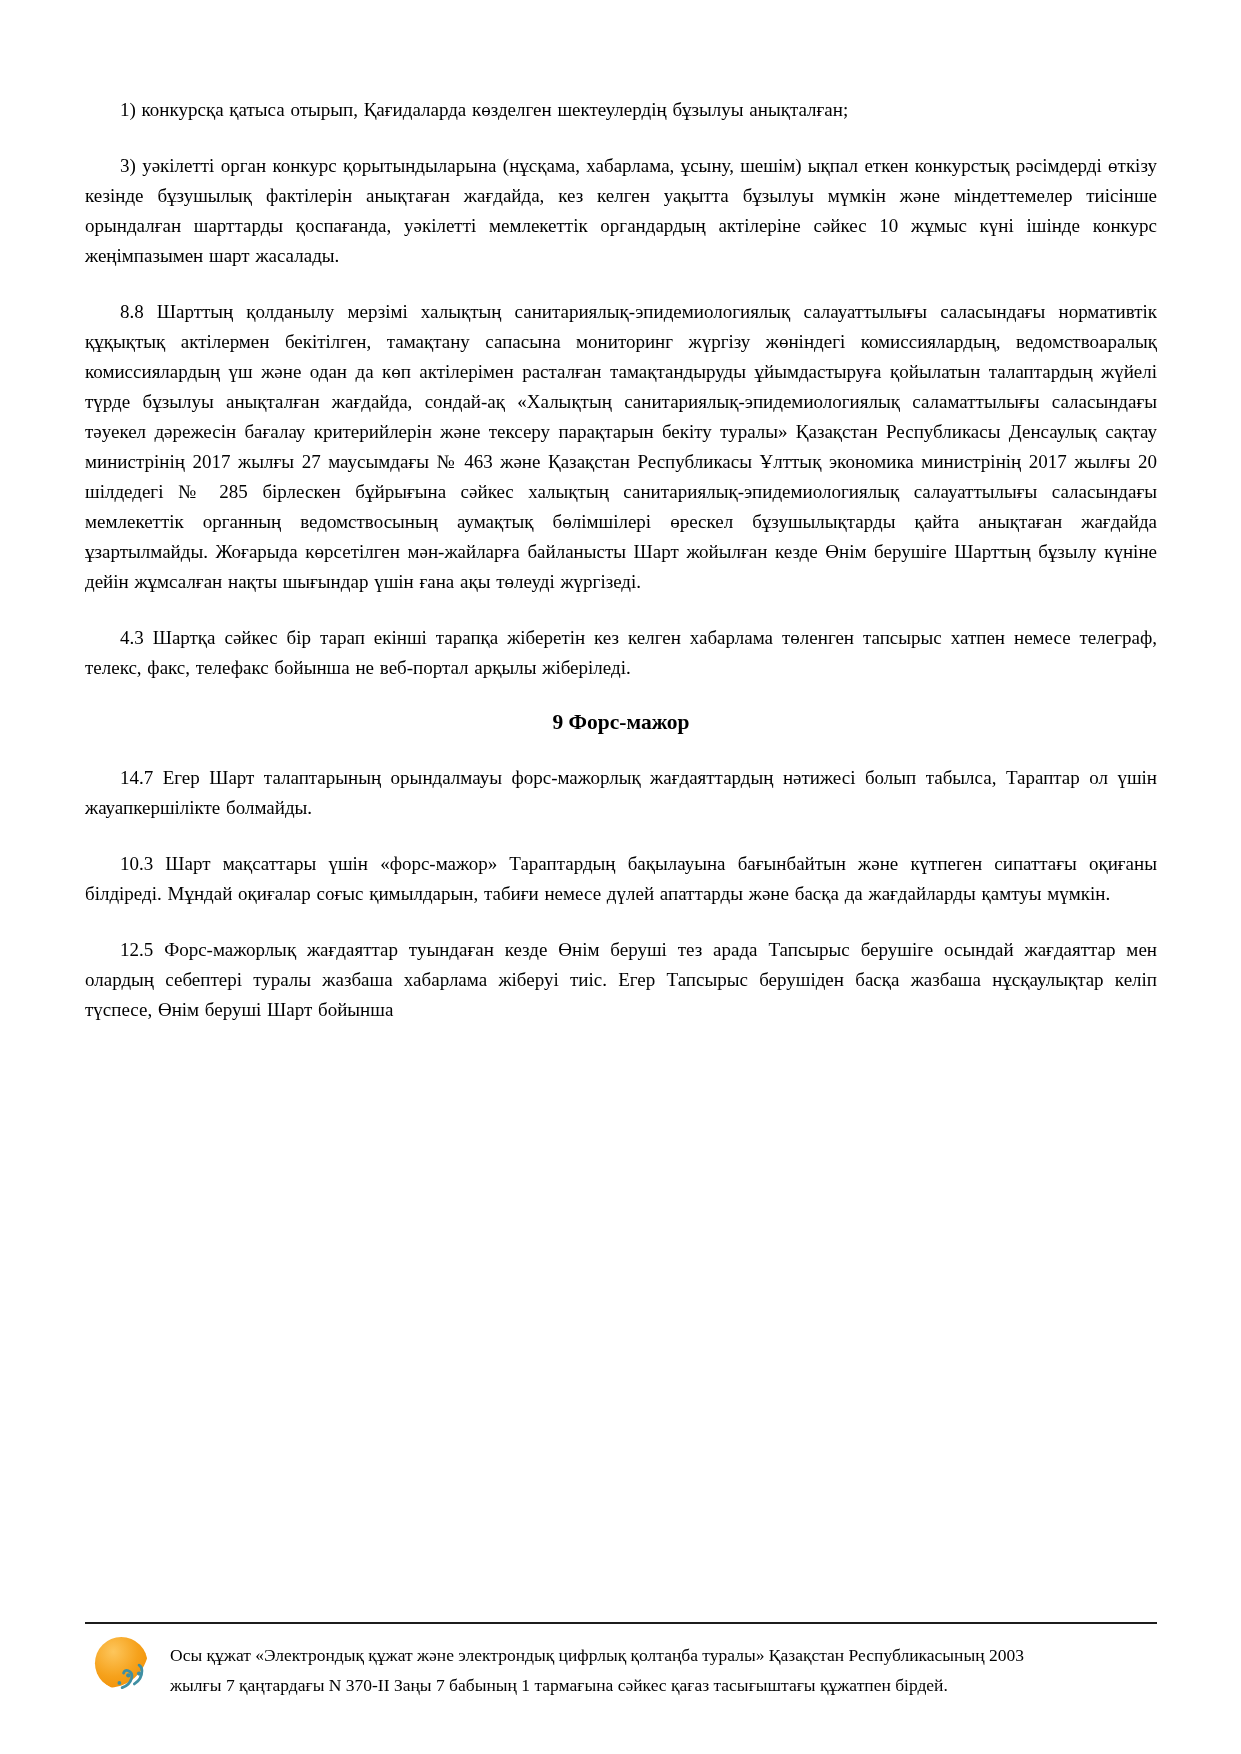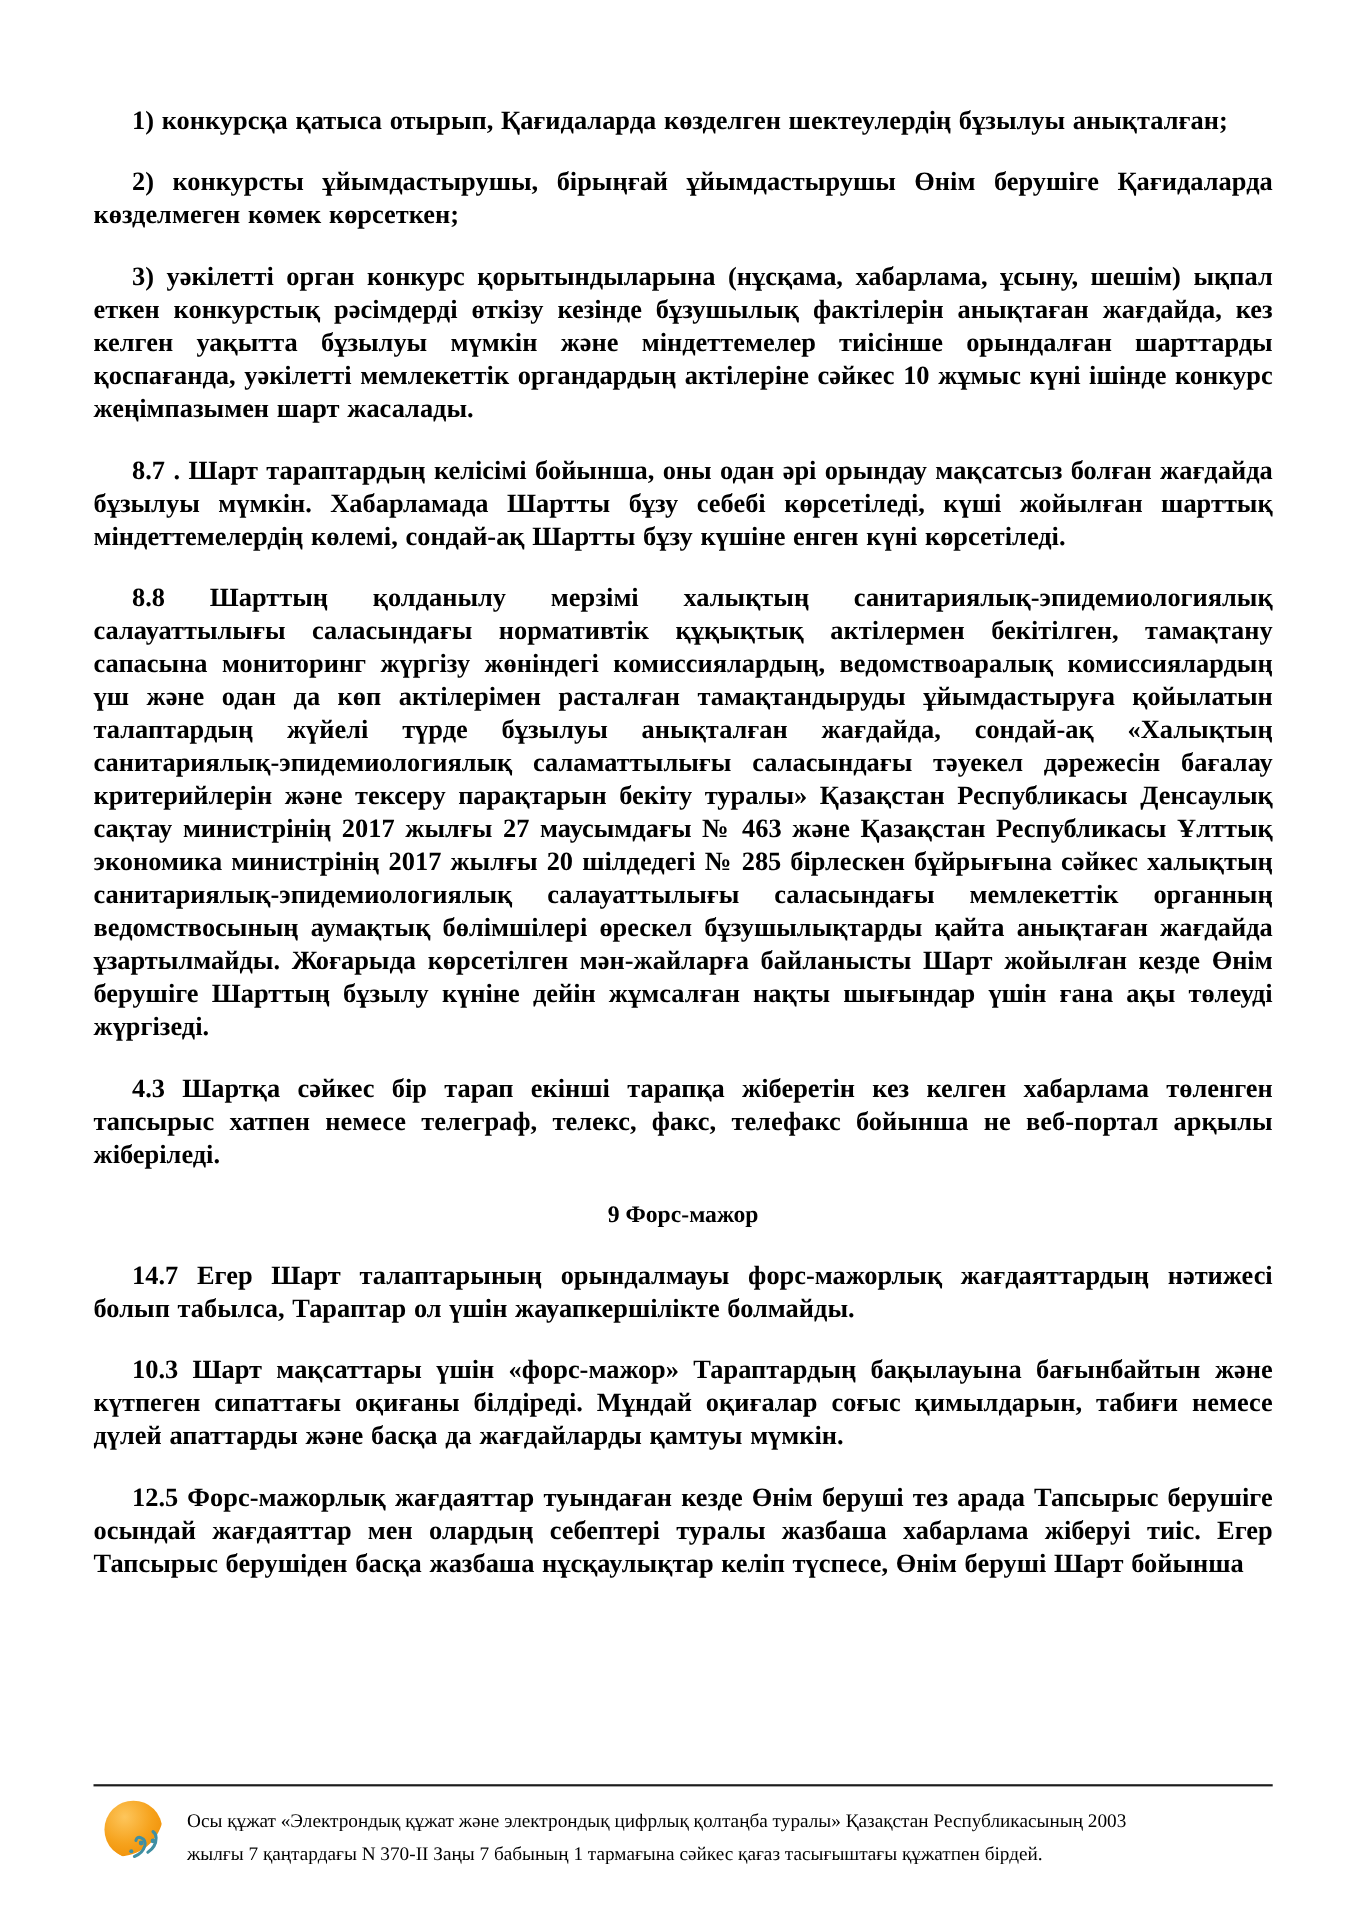--- a/index.html
+++ b/index.html
@@ -16,27 +16,26 @@
     font-family: "Liberation Serif", "DejaVu Serif", serif;
     overflow: hidden;
   }
   .content {
     position: absolute;
     left: 85px;
     top: 69px;
     width: 1072px;
   }
   .para {
-    font-size: 24px;
+    font-size: 19px;
     line-height: 30px;
     text-align: justify;
     text-indent: 35px;
     margin: 26px 0 0 0;
     word-spacing: 1px;
-    font-weight: bold;
   }
   .heading {
     font-size: 21.5px;
     line-height: 30px;
     font-weight: bold;
     text-align: center;
     text-indent: 0;
     margin: 24px 0 0 0;
   }
   .footer {
@@ -71,23 +70,21 @@
     color: #000000;
   }
 </style>
 </head>
 <body>
 
 <div class="page">
 
   <div class="content">
     <p class="para">1) конкурсқа қатыса отырып, Қағидаларда көзделген шектеулердің бұзылуы анықталған;</p>
-    <p class="para">2) конкурсты ұйымдастырушы, бірыңғай ұйымдастырушы Өнім берушіге Қағидаларда көзделмеген көмек көрсеткен;</p>
     <p class="para">3) уәкілетті орган конкурс қорытындыларына (нұсқама, хабарлама, ұсыну, шешім) ықпал еткен конкурстық рәсімдерді өткізу кезінде бұзушылық фактілерін анықтаған жағдайда, кез келген уақытта бұзылуы мүмкін және міндеттемелер тиісінше орындалған шарттарды қоспағанда, уәкілетті мемлекеттік органдардың актілеріне сәйкес 10 жұмыс күні ішінде конкурс жеңімпазымен шарт жасалады.</p>
-    <p class="para">8.7 . Шарт тараптардың келісімі бойынша, оны одан әрі орындау мақсатсыз болған жағдайда бұзылуы мүмкін. Хабарламада Шартты бұзу себебі көрсетіледі, күші жойылған шарттық міндеттемелердің көлемі, сондай-ақ Шартты бұзу күшіне енген күні көрсетіледі.</p>
     <p class="para">8.8 Шарттың қолданылу мерзімі халықтың санитариялық-эпидемиологиялық салауаттылығы саласындағы нормативтік құқықтық актілермен бекітілген, тамақтану сапасына мониторинг жүргізу жөніндегі комиссиялардың, ведомствоаралық комиссиялардың үш және одан да көп актілерімен расталған тамақтандыруды ұйымдастыруға қойылатын талаптардың жүйелі түрде бұзылуы анықталған жағдайда, сондай-ақ «Халықтың санитариялық-эпидемиологиялық саламаттылығы саласындағы тәуекел дәрежесін бағалау критерийлерін және тексеру парақтарын бекіту туралы» Қазақстан Республикасы Денсаулық сақтау министрінің 2017 жылғы 27 маусымдағы № 463 және Қазақстан Республикасы Ұлттық экономика министрінің 2017 жылғы 20 шілдедегі № 285 бірлескен бұйрығына сәйкес халықтың санитариялық-эпидемиологиялық салауаттылығы саласындағы мемлекеттік органның ведомствосының аумақтық бөлімшілері өрескел бұзушылықтарды қайта анықтаған жағдайда ұзартылмайды. Жоғарыда көрсетілген мән-жайларға байланысты Шарт жойылған кезде Өнім берушіге Шарттың бұзылу күніне дейін жұмсалған нақты шығындар үшін ғана ақы төлеуді жүргізеді.</p>
     <p class="para">4.3 Шартқа сәйкес бір тарап екінші тарапқа жіберетін кез келген хабарлама төленген тапсырыс хатпен немесе телеграф, телекс, факс, телефакс бойынша не веб-портал арқылы жіберіледі.</p>
     <p class="heading">9 Форс-мажор</p>
     <p class="para">14.7 Егер Шарт талаптарының орындалмауы форс-мажорлық жағдаяттардың нәтижесі болып табылса, Тараптар ол үшін жауапкершілікте болмайды.</p>
     <p class="para">10.3 Шарт мақсаттары үшін «форс-мажор» Тараптардың бақылауына бағынбайтын және күтпеген сипаттағы оқиғаны білдіреді. Мұндай оқиғалар соғыс қимылдарын, табиғи немесе дүлей апаттарды және басқа да жағдайларды қамтуы мүмкін.</p>
     <p class="para">12.5 Форс-мажорлық жағдаяттар туындаған кезде Өнім беруші тез арада Тапсырыс берушіге осындай жағдаяттар мен олардың себептері туралы жазбаша хабарлама жіберуі тиіс. Егер Тапсырыс берушіден басқа жазбаша нұсқаулықтар келіп түспесе, Өнім беруші Шарт бойынша</p>
   </div>
 
   <div class="footer">
     <div class="footer-divider"></div>

